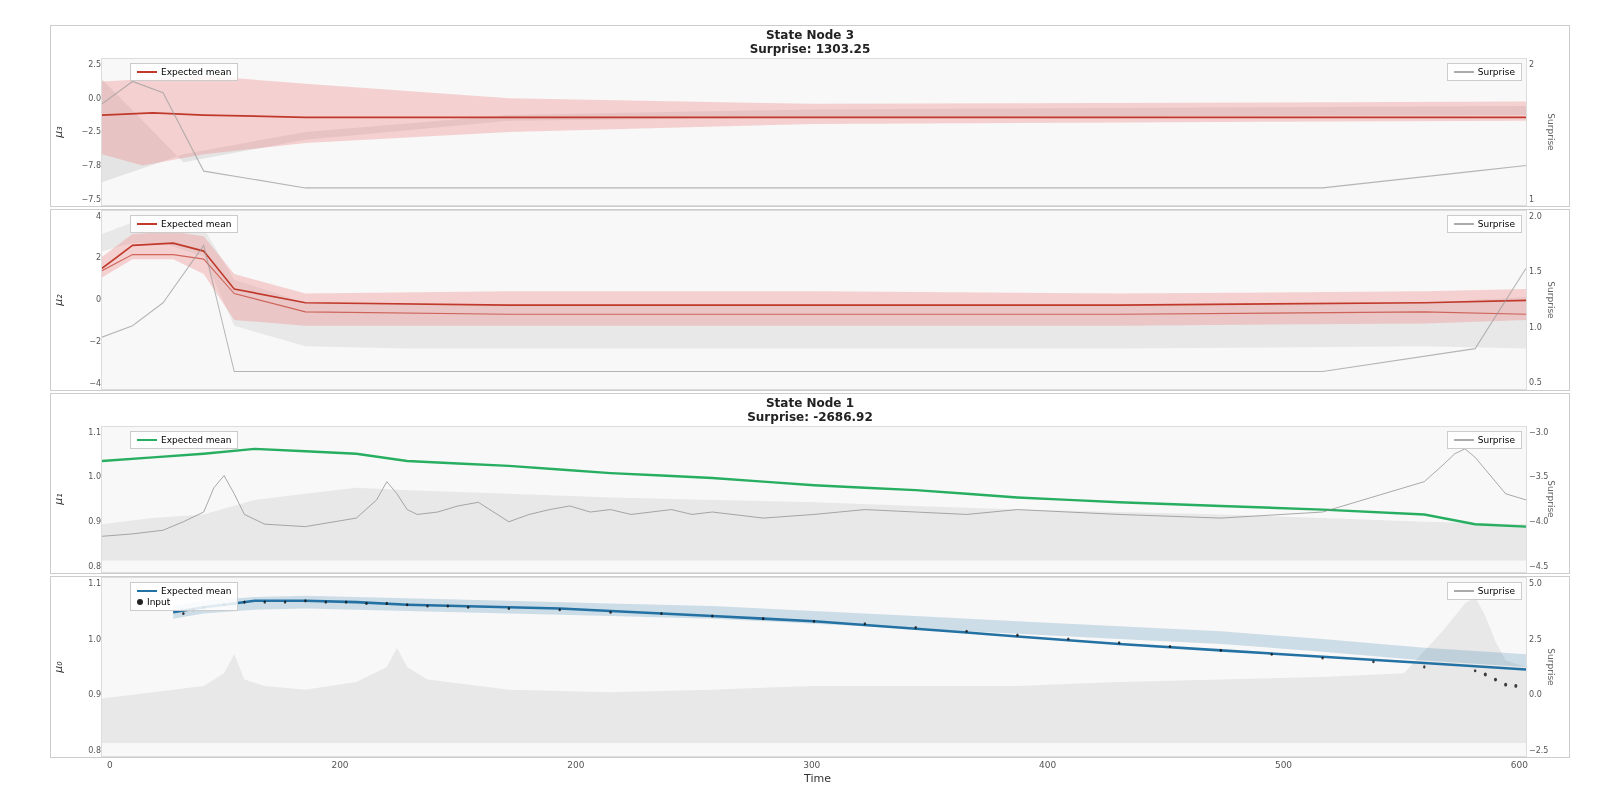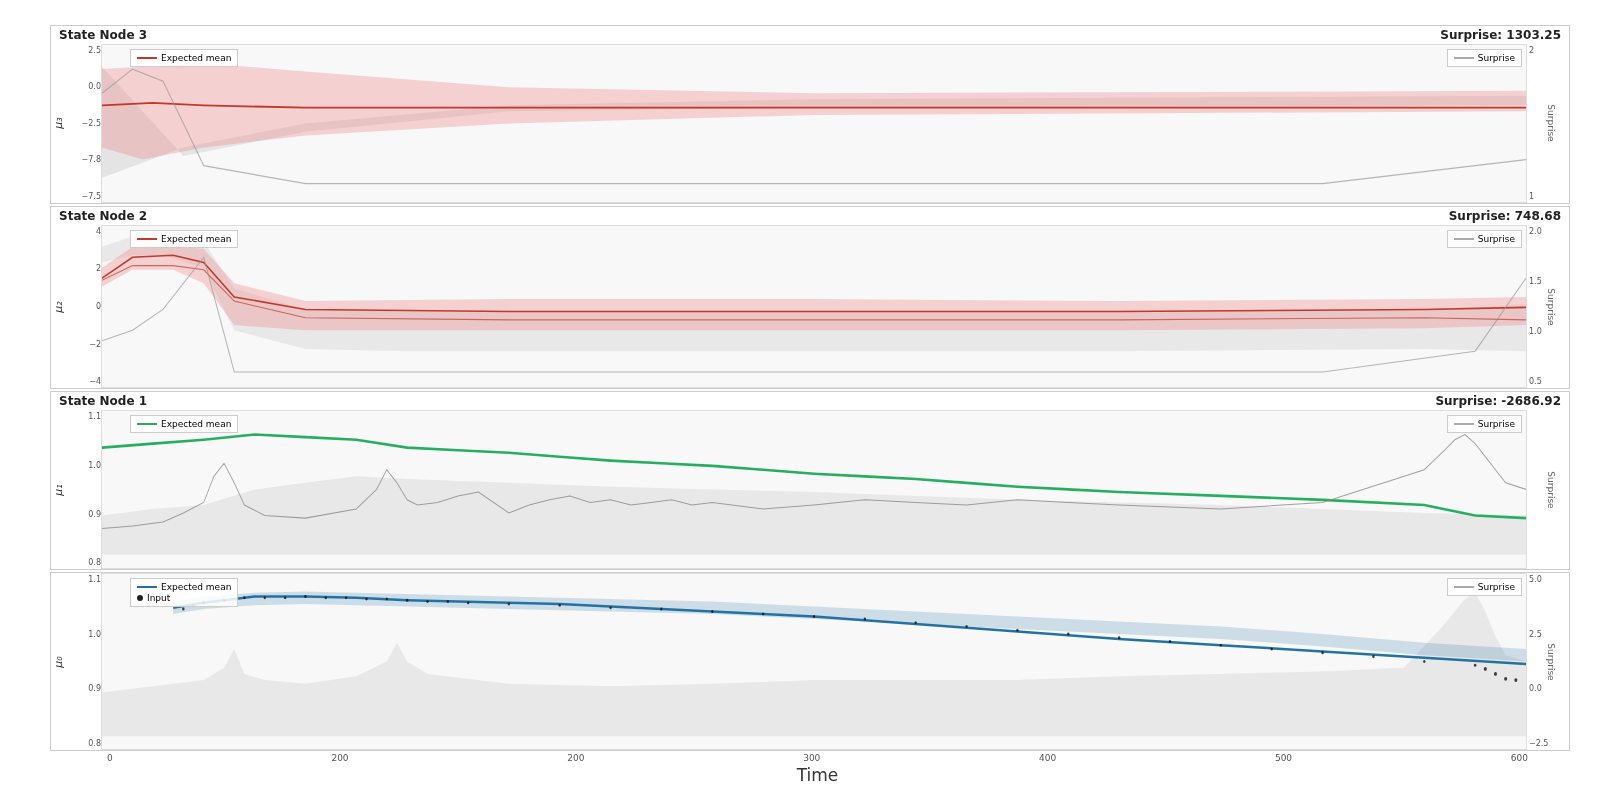--- a/index.html
+++ b/index.html
@@ -31,20 +31,21 @@
       margin-bottom: 2px;
     }
     .chart-header {
       display: flex;
       justify-content: space-between;
       align-items: center;
       padding: 2px 8px;
       font-size: 12px;
       font-weight: bold;
       color: #222;
+      flex-direction: column;
     }
     .chart-svg {
       width: 100%;
       height: 100%;
     }
     .legend {
       position: absolute;
       top: 4px;
       left: 28px;
       background: rgba(255,255,255,0.85);
@@ -87,21 +88,21 @@
     }
     .x-ticks {
       display: flex;
       justify-content: space-between;
       width: 100%;
       font-size: 9px;
       color: #555;
       padding: 0 2px;
     }
     .x-label {
-      font-size: 17px;
+      font-size: 11px;
       color: #333;
       margin-top: 2px;
     }
     .right-axis-ticks {
       position: absolute;
       right: 0px;
       top: 0;
       bottom: 0;
       width: 40px;
       display: flex;
@@ -175,24 +176,20 @@
       <div class="right-axis-ticks">
         <span>2</span>
         <span></span>
         <span>1</span>
       </div>
       <div style="position:absolute;right:0;top:50%;transform:translateY(-50%) rotate(90deg);font-size:9px;color:#666;white-space:nowrap;">Surprise</div>
     </div>
   </div>
 
   <div class="chart-panel">
-    <div class="chart-header">
-      <span>State Node 2</span>
-      <span>Surprise: 748.68</span>
-    </div>
     <div style="display:flex; flex:1; position:relative;">
       <div class="left-axis-ticks">
         <span>4</span>
         <span>2</span>
         <span>0</span>
         <span>−2</span>
         <span>−4</span>
       </div>
       <div style="position:absolute;left:2px;top:50%;transform:translateY(-50%) rotate(-90deg);font-size:11px;font-style:italic;color:#333;white-space:nowrap;">μ₂</div>
       <div style="flex:1;position:relative;background:#f8f8f8;border:1px solid #ddd;margin-left:50px;margin-right:42px;">
@@ -257,20 +254,26 @@
           </div>
         </div>
         <svg class="chart-svg" viewBox="0 0 1400 120" preserveAspectRatio="none">
 
           <polygon points="0,80 50,75 100,72 150,60 200,55 250,50 300,52 400,55 500,58 600,60 700,62 800,65 900,68 1000,70 1100,72 1200,75 1300,78 1400,80 1400,110 0,110" fill="#d0d0d0" opacity="0.4"></polygon>
 
           <polyline points="0,28 50,25 100,22 150,18 200,20 250,22 300,28 350,30 400,32 450,35 500,38 550,40 600,42 650,45 700,48 750,50 800,52 850,55 900,58 950,60 1000,62 1100,65 1200,68 1300,72 1350,80 1400,82" stroke="#27ae60" stroke-width="2" fill="none"></polyline>
 
           <polyline points="0,90 30,88 60,85 80,78 100,70 110,50 120,40 130,55 140,72 160,80 200,82 250,75 270,60 280,45 290,55 300,68 310,72 330,70 350,65 370,62 400,78 420,72 440,68 460,65 480,70 500,68 520,72 540,70 560,68 580,72 600,70 650,75 700,72 750,68 800,70 850,72 900,68 950,70 1000,72 1100,75 1200,70 1300,45 1320,30 1330,22 1340,18 1350,25 1360,35 1370,45 1380,55 1400,60" stroke="#888" stroke-width="0.8" fill="none" opacity="0.8"></polyline>
         </svg>
+      </div>
+      <div class="right-axis-ticks">
+        <span>−3.0</span>
+        <span>−3.5</span>
+        <span>−4.0</span>
+        <span>−4.5</span>
       </div>
       <div style="position:absolute;right:0;top:50%;transform:translateY(-50%) rotate(90deg);font-size:9px;color:#666;white-space:nowrap;">Surprise</div>
     </div>
   </div>
 
   <div class="chart-panel">
     <div style="display:flex; flex:1; position:relative;">
       <div class="left-axis-ticks">
         <span>1.1</span>
         <span>1.0</span>

